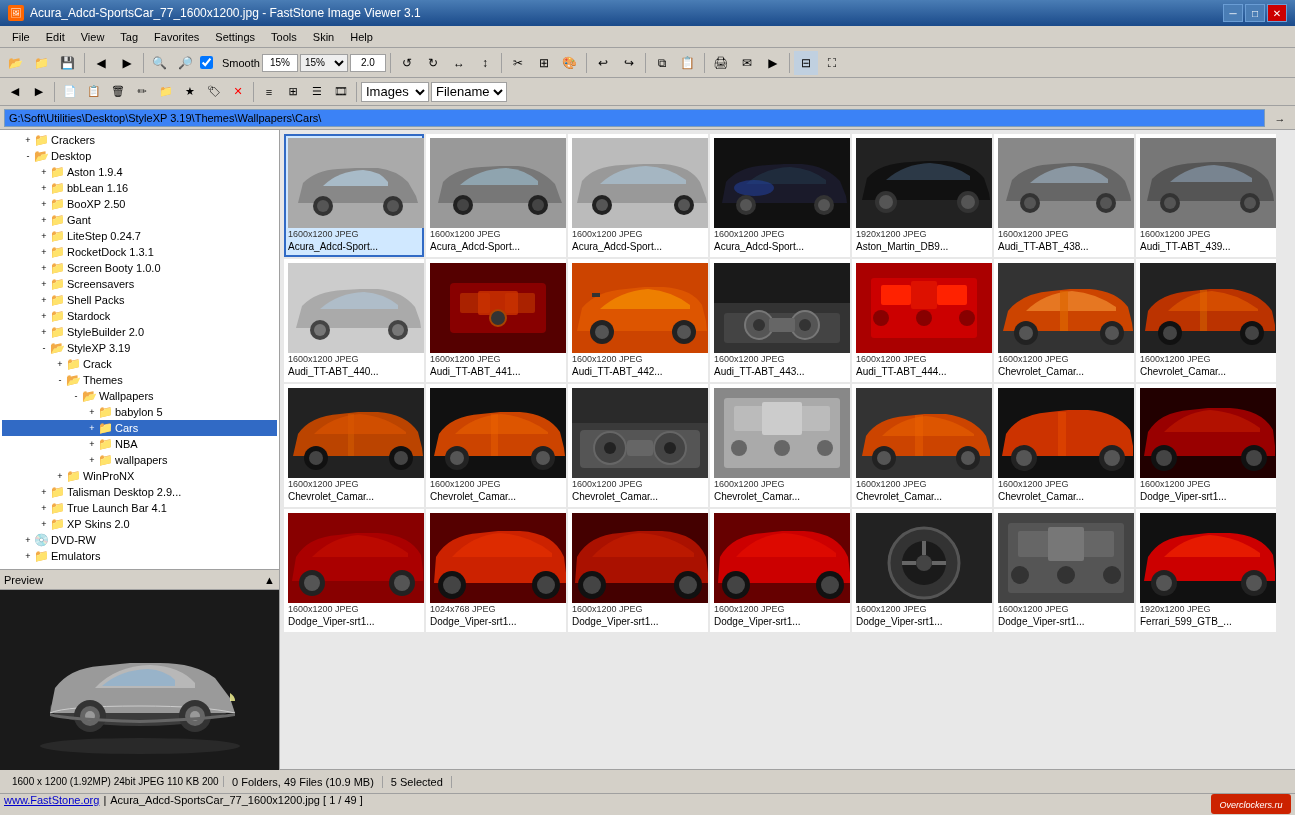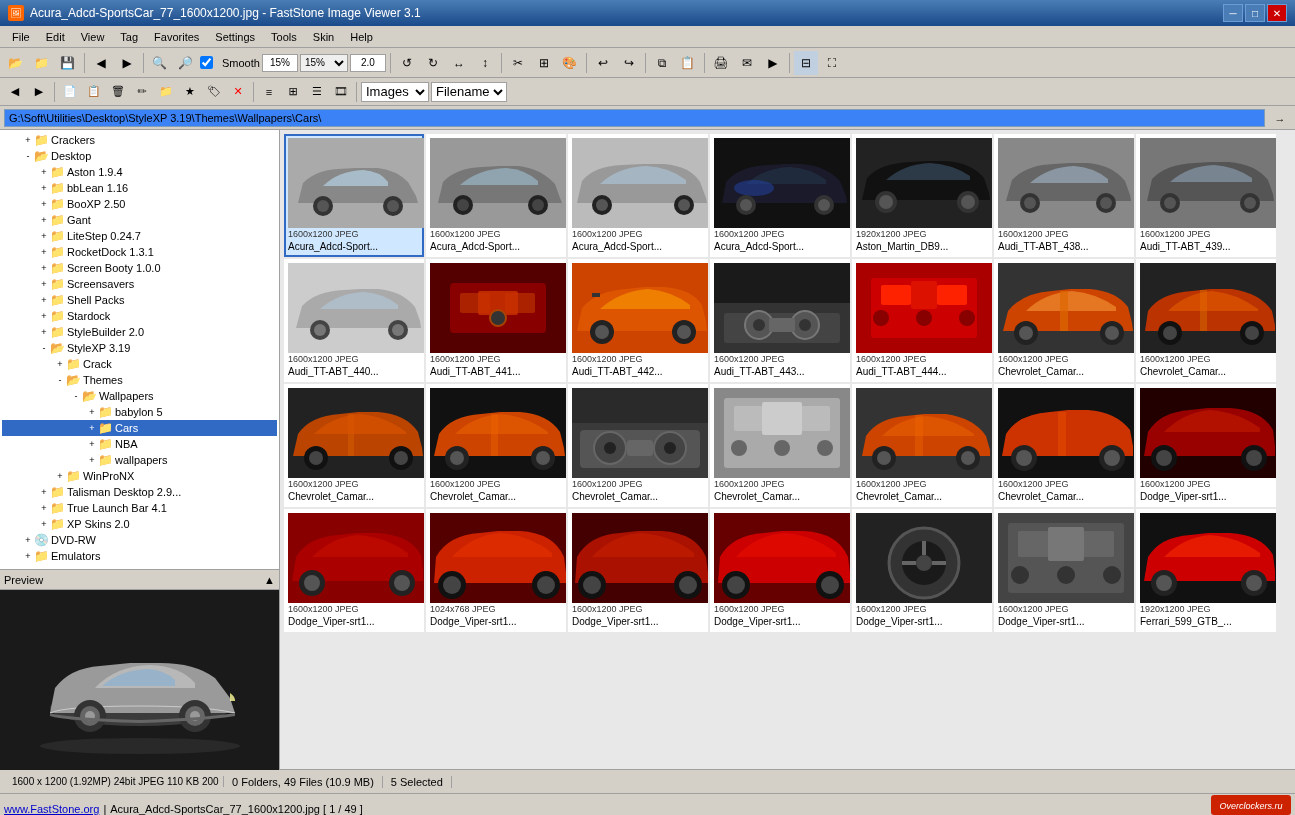--- a/index.html
+++ b/index.html
@@ -59,21 +59,21 @@
     .thumb-info { font-size: 9px; color: #333; text-align: left; padding: 1px 0; }
     .thumb-name { font-size: 10px; color: #000; padding: 1px 0; white-space: nowrap; overflow: hidden; text-overflow: ellipsis; }
     
     
     .status-bar { height: 24px; background: #d4d0c8; border-top: 1px solid #a0a0a0; display: flex; align-items: center; font-size: 11px; }
     .status-left { width: 224px; padding: 0 12px; border-right: 1px solid #a0a0a0; white-space: nowrap; font-size: 10px; }
     .status-mid { flex: 1; display: flex; }
     .status-seg { padding: 0 8px; border-right: 1px solid #a0a0a0; display: flex; align-items: center; text-align: right; }
     
     
-    .bottom-bar { height: 22px; background: #d4d0c8; border-top: 1px solid #a0a0a0; display: flex; align-items: flex-end; font-size: 11px; padding: 0 4px; gap: 4px; }
+    .bottom-bar { height: 22px; background: #d4d0c8; border-top: 1px solid #a0a0a0; display: flex; align-items: flex-start; font-size: 11px; padding: 0 4px; gap: 4px; }
     
     
     ::-webkit-scrollbar { width: 16px; height: 16px; }
     ::-webkit-scrollbar-track { background: #d4d0c8; }
     ::-webkit-scrollbar-thumb { background: #a0a0a0; border: 1px solid #808080; }
   </style>
 </head>
 <body>
 
 <div class="title-bar">

